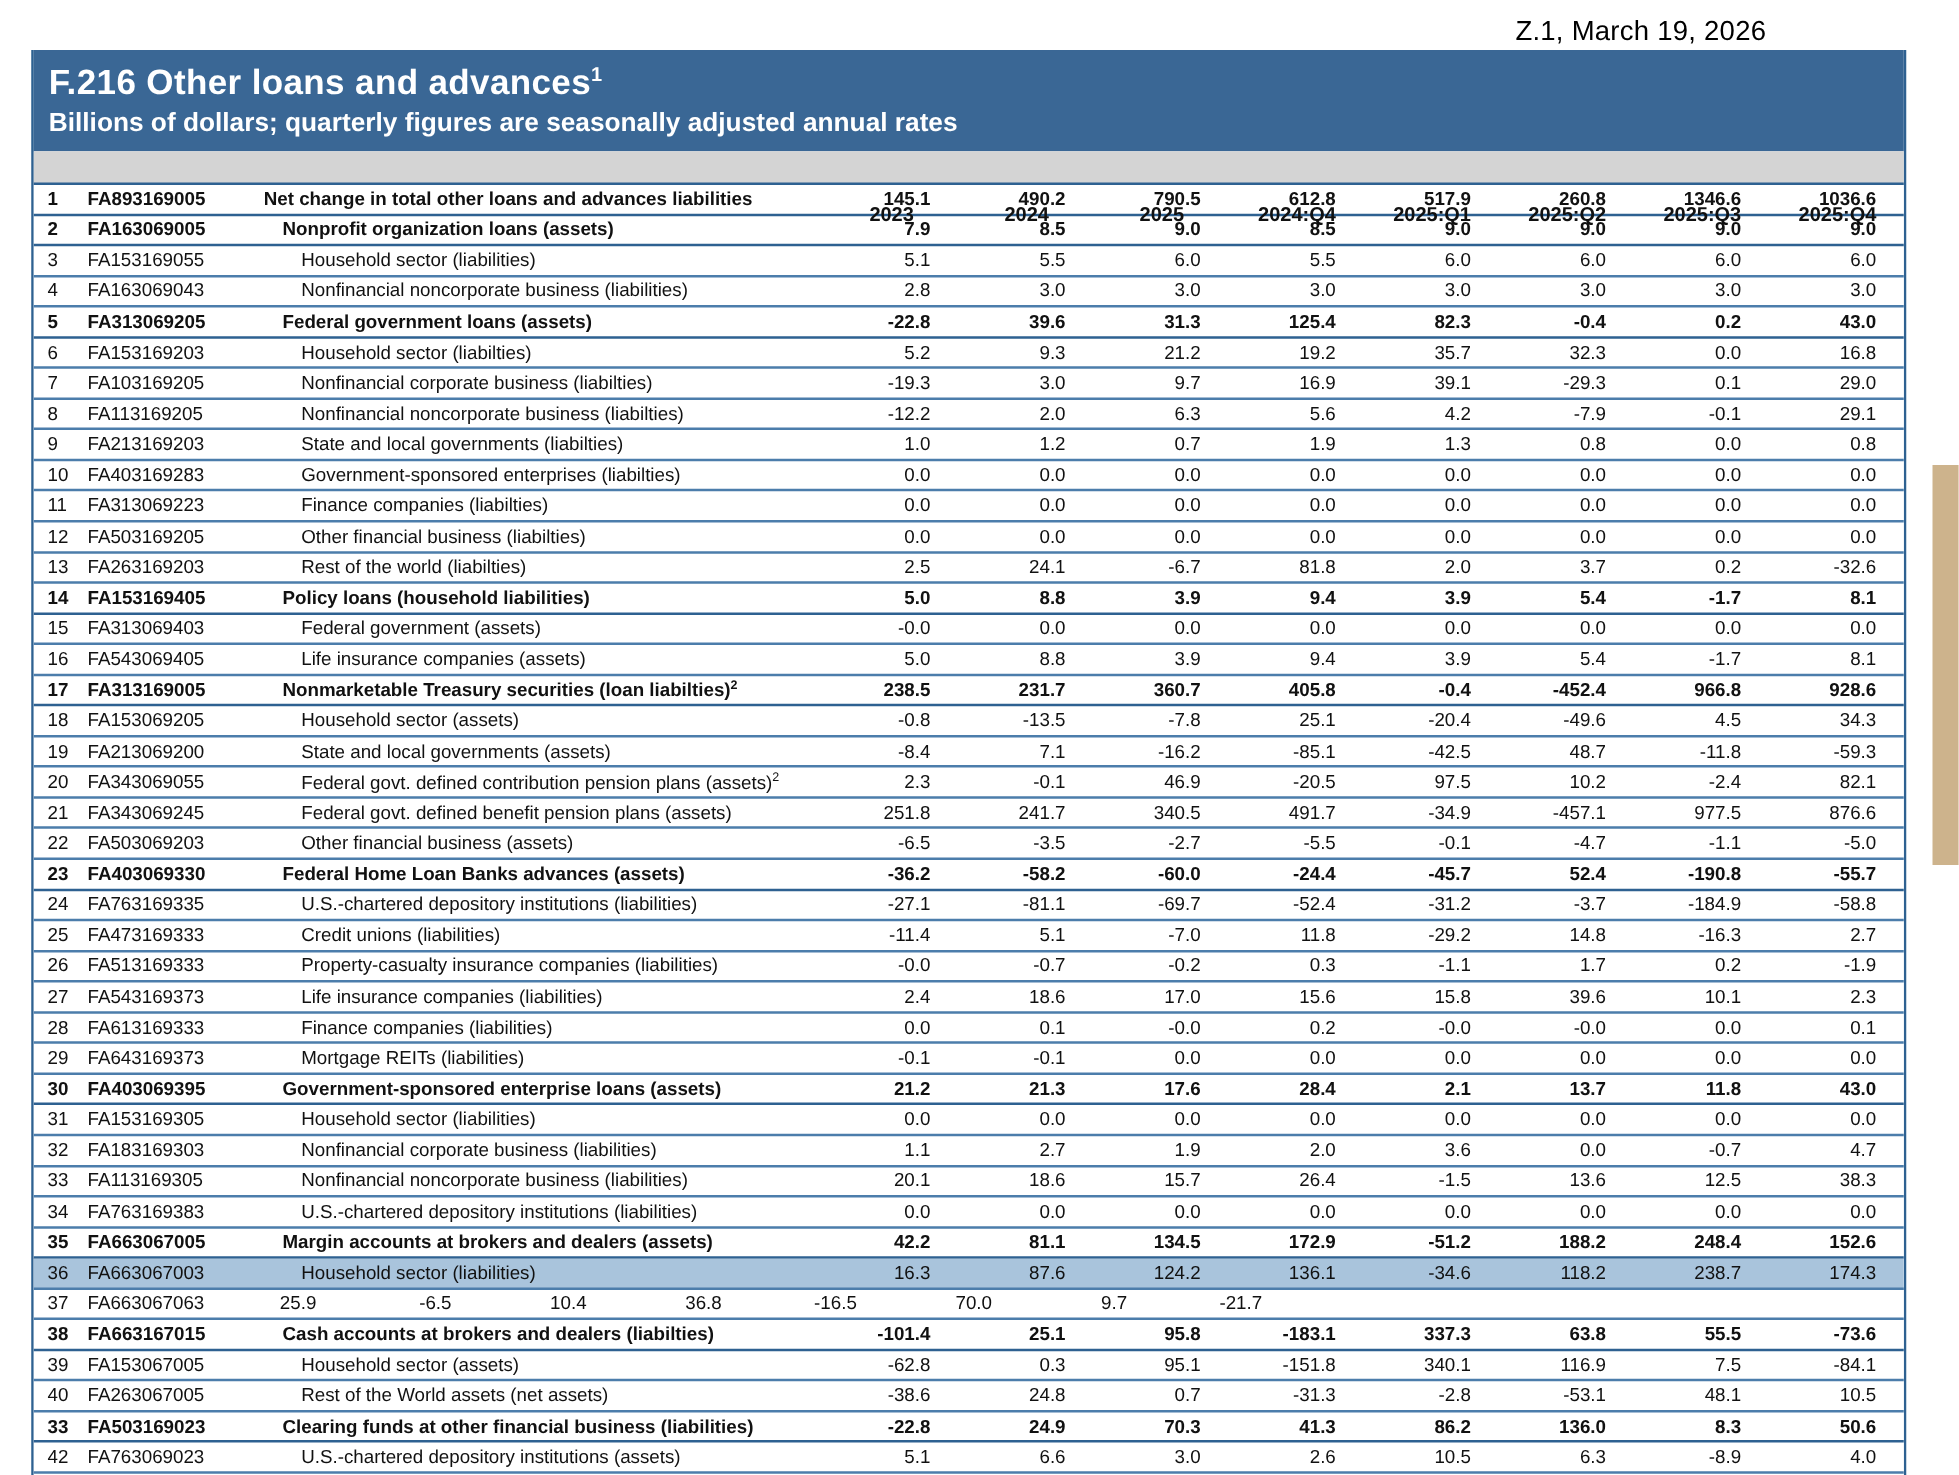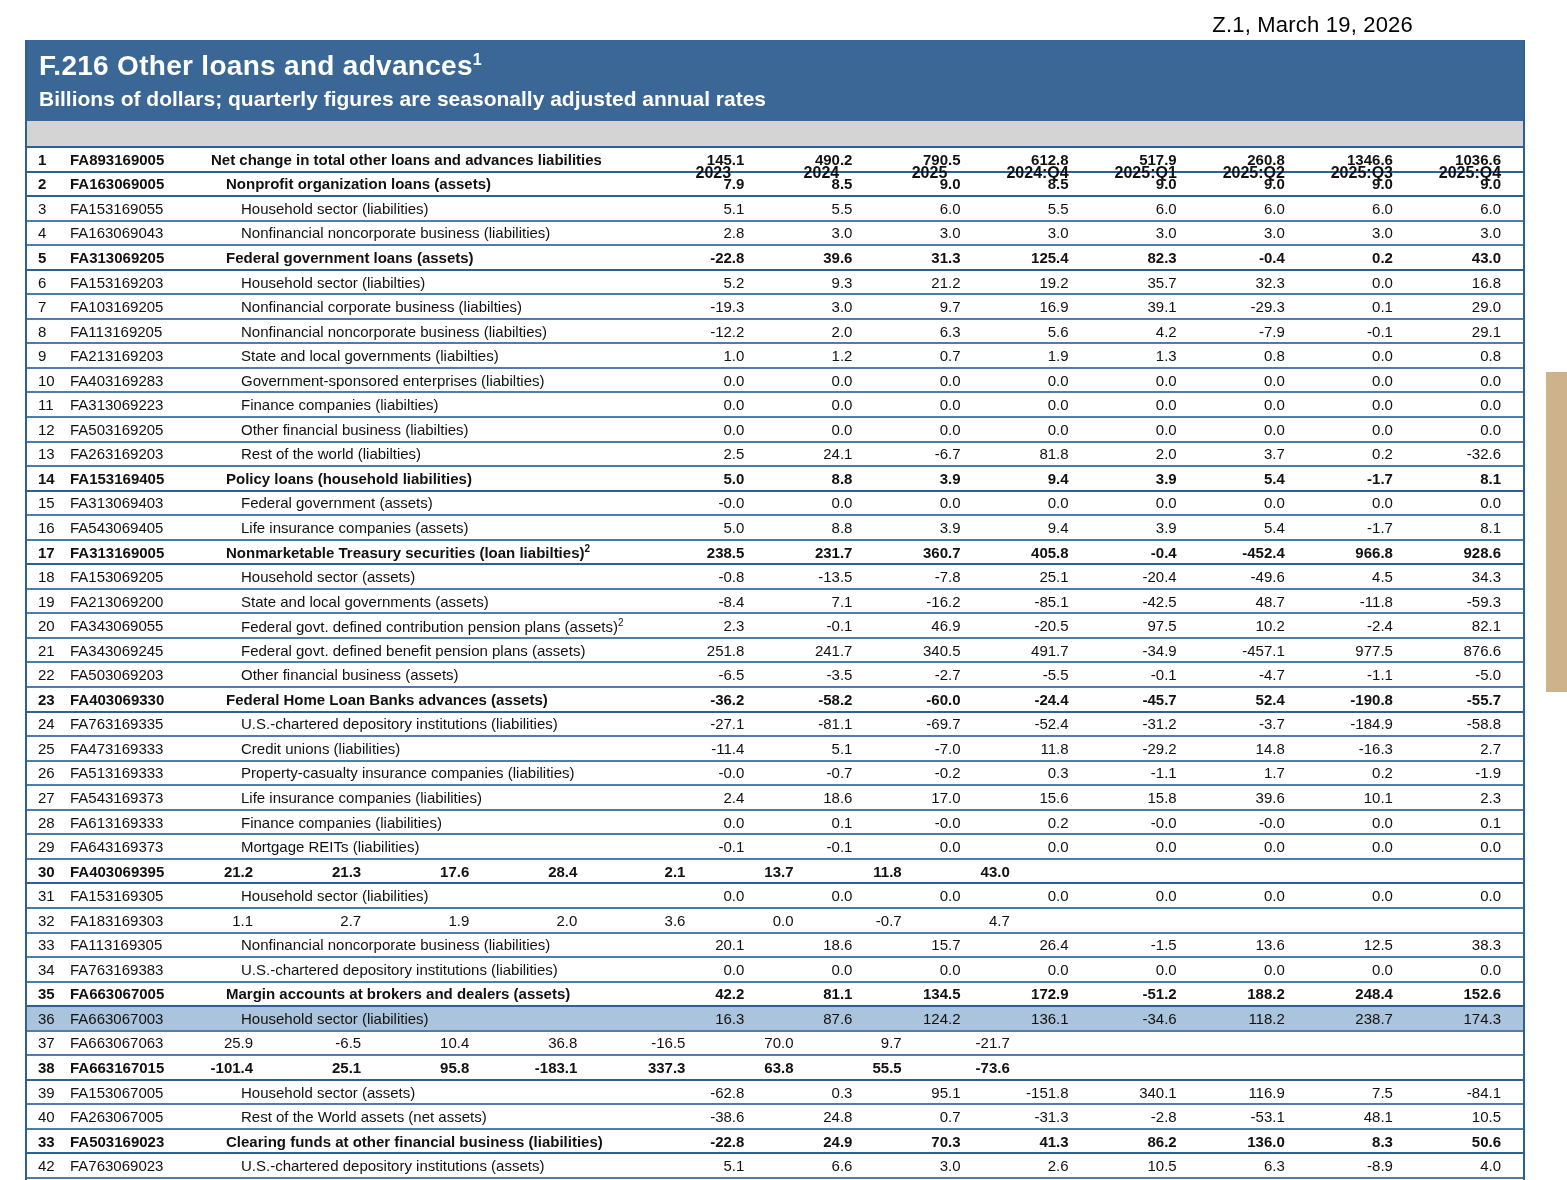--- a/index.html
+++ b/index.html
@@ -443,20 +443,21 @@
           <span class="val">0.0</span>
           <span class="val">0.0</span>
           <span class="val">0.0</span>
           <span class="val">0.0</span>
           <span class="val">0.0</span>
           <span class="val">0.0</span>
         </div>
         <div class="row bold">
           <span class="num">30</span>
           <span class="code">FA403069395</span>
+          <span class="label ind1">Government-sponsored enterprise loans (assets)</span>
           <span class="val">21.2</span>
           <span class="val">21.3</span>
           <span class="val">17.6</span>
           <span class="val">28.4</span>
           <span class="val">2.1</span>
           <span class="val">13.7</span>
           <span class="val">11.8</span>
           <span class="val">43.0</span>
         </div>
         <div class="row">
@@ -468,20 +469,21 @@
           <span class="val">0.0</span>
           <span class="val">0.0</span>
           <span class="val">0.0</span>
           <span class="val">0.0</span>
           <span class="val">0.0</span>
           <span class="val">0.0</span>
         </div>
         <div class="row">
           <span class="num">32</span>
           <span class="code">FA183169303</span>
+          <span class="label ind2">Nonfinancial corporate business (liabilities)</span>
           <span class="val">1.1</span>
           <span class="val">2.7</span>
           <span class="val">1.9</span>
           <span class="val">2.0</span>
           <span class="val">3.6</span>
           <span class="val">0.0</span>
           <span class="val">-0.7</span>
           <span class="val">4.7</span>
         </div>
         <div class="row">
@@ -544,20 +546,21 @@
           <span class="val">10.4</span>
           <span class="val">36.8</span>
           <span class="val">-16.5</span>
           <span class="val">70.0</span>
           <span class="val">9.7</span>
           <span class="val">-21.7</span>
         </div>
         <div class="row bold">
           <span class="num">38</span>
           <span class="code">FA663167015</span>
+          <span class="label ind1">Cash accounts at brokers and dealers (liabilties)</span>
           <span class="val">-101.4</span>
           <span class="val">25.1</span>
           <span class="val">95.8</span>
           <span class="val">-183.1</span>
           <span class="val">337.3</span>
           <span class="val">63.8</span>
           <span class="val">55.5</span>
           <span class="val">-73.6</span>
         </div>
         <div class="row">

